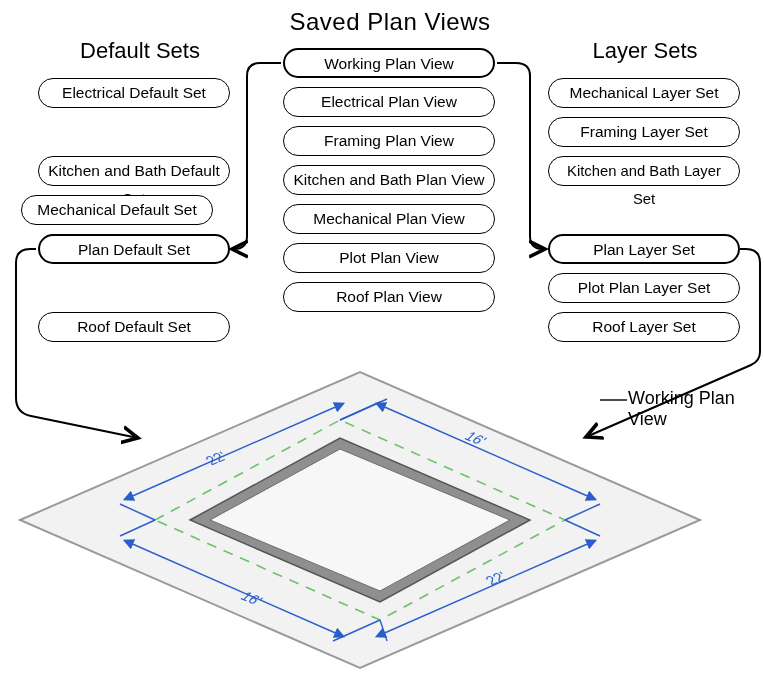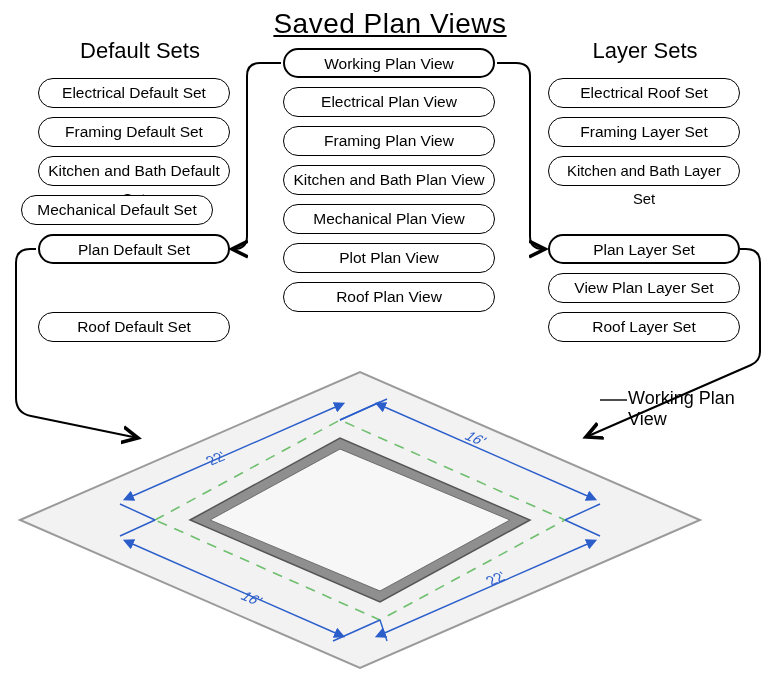--- a/index.html
+++ b/index.html
@@ -18,21 +18,21 @@
     height: 687px;
   }
 
   
   .title {
     position: absolute;
     text-align: center;
     white-space: nowrap;
     font-weight: 400;
   }
-  .title.main   { font-size: 28px; letter-spacing: .5px; text-decoration: underline; }
+  .title.main   { font-size: 24px; letter-spacing: .5px; }
   .title.group  { font-size: 22px; }
 
   
   .pill {
     position: absolute;
     box-sizing: border-box;
     border: 1.5px solid #000;
     border-radius: 16px;
     background: #fff;
     text-align: center;
@@ -130,36 +130,35 @@
       <text class="dim-text" transform="translate(-112,82) rotate(23) skewX(-22)" text-anchor="middle">16'</text>
       <text class="dim-text" transform="translate(140,62) rotate(-23) skewX(22)" text-anchor="middle">22'</text>
     </g>
   </svg>
 
   <div class="title main" style="left:270px; top:8px;  width:240px;">Saved Plan Views</div>
   <div class="title group" style="left:570px; top:38px; width:150px;">Layer Sets</div>
   <div class="title group" style="left:60px;  top:38px; width:160px;">Default Sets</div>
 
   <div class="pill" style="left:38px; top:78px;  width:192px;">Electrical Default Set</div>
-  <div class="pill" style="left:38px; top:117px; width:192px;">Framing Default Set</div>
   <div class="pill" style="left:38px; top:156px; width:192px;">Kitchen and Bath Default Set</div>
   <div class="pill" style="left:21px; top:195px; width:192px;">Mechanical Default Set</div>
   <div class="pill bold" style="left:38px; top:234px; width:192px;">Plan Default Set</div>
   <div class="pill" style="left:38px; top:312px; width:192px;">Roof Default Set</div>
 
   <div class="pill bold" style="left:283px; top:48px;  width:212px;">Working Plan View</div>
   <div class="pill" style="left:283px; top:87px;  width:212px;">Electrical Plan View</div>
   <div class="pill" style="left:283px; top:126px; width:212px;">Framing Plan View</div>
   <div class="pill" style="left:283px; top:165px; width:212px;">Kitchen and Bath Plan View</div>
   <div class="pill" style="left:283px; top:204px; width:212px;">Mechanical Plan View</div>
   <div class="pill" style="left:283px; top:243px; width:212px;">Plot Plan View</div>
   <div class="pill" style="left:283px; top:282px; width:212px;">Roof Plan View</div>
 
-  <div class="pill" style="left:548px; top:78px;  width:192px;">Electrical Roof Set</div>
+  <div class="pill" style="left:548px; top:78px;  width:192px;">Mechanical Layer Set</div>
   <div class="pill" style="left:548px; top:117px; width:192px;">Framing Layer Set</div>
   <div class="pill" style="left:548px; top:156px; width:192px; font-size:14.8px;">Kitchen and Bath Layer Set</div>
   <div class="pill bold" style="left:548px; top:234px; width:192px;">Plan Layer Set</div>
-  <div class="pill" style="left:548px; top:273px; width:192px;">View Plan Layer Set</div>
+  <div class="pill" style="left:548px; top:273px; width:192px;">Plot Plan Layer Set</div>
   <div class="pill" style="left:548px; top:312px; width:192px;">Roof Layer Set</div>
 
   <div class="diagram-label" style="left:628px; top:388px;">Working Plan View</div>
 
 </div>
 
 </body></html>

